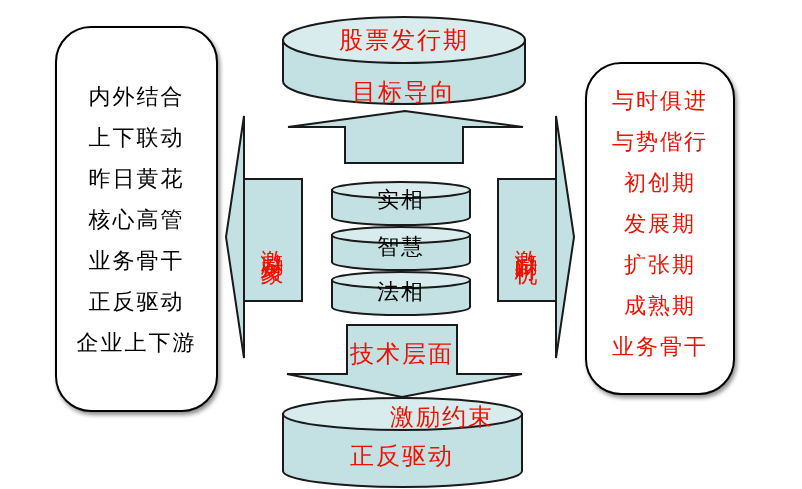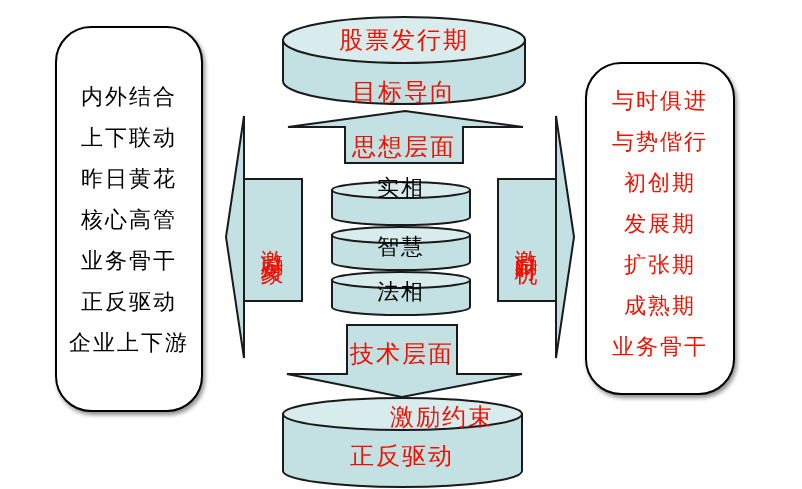--- a/index.html
+++ b/index.html
@@ -10,21 +10,21 @@
   .shapes{position:absolute;left:0;top:0;width:802px;height:489px;}
   .shapes *{stroke:#1a1a1a;stroke-width:2;}
   .fillA{fill:#c3e0e2;}
   .fillB{fill:#d9eced;}
   .panel{
     position:absolute;background:#ffffff;border:2px solid #000;border-radius:36px;
     box-shadow:2px 3px 4px rgba(0,0,0,0.45);
     display:flex;flex-direction:column;justify-content:center;align-items:center;
     box-sizing:border-box;
   }
-  .panel.left{left:55px;top:26px;width:148px;height:386px;}
+  .panel.left{left:55px;top:26px;width:163px;height:386px;}
   .panel.right{left:585px;top:62px;width:150px;height:333px;padding-bottom:10px;}
   .pitem{height:41px;line-height:41px;font-size:22px;letter-spacing:2px;white-space:nowrap;}
   .panel.left .pitem{color:#000000;}
   .panel.right .pitem{color:#ee1100;}
   .t{
     position:absolute;transform:translate(-50%,-50%);white-space:nowrap;
     font-size:24px;letter-spacing:2px;
   }
   .red{color:#ee1100;}
   .blk{color:#000000;font-size:22px;}
@@ -97,23 +97,22 @@
       <div class="pitem">扩张期</div>
 
       <div class="pitem">成熟期</div>
 
       <div class="pitem">业务骨干</div>
     </div>
 
   <div class="t red" style="left:404px;top:40px;">股票发行期</div>
   <div class="t red" style="left:404px;top:92px;">目标导向</div>
 
-  <div class="t red" style="left:404px;top:147px;">思想层面</div>
 
-  <div class="t blk" style="left:401px;top:188px;">实相</div>
+  <div class="t blk" style="left:401px;top:200px;">实相</div>
   <div class="t blk" style="left:401px;top:247px;">智慧</div>
   <div class="t blk" style="left:401px;top:292px;">法相</div>
 
   <div class="t red" style="left:402px;top:354px;">技术层面</div>
 
   <div class="t red" style="left:426px;top:417px;margin-left:16px;">激励约束</div>
   <div class="t red" style="left:402px;top:456px;text-align:center;">正反驱动</div>
 
   <div class="vtext" style="left:273px;top:240px;">激励对象</div>
   <div class="vtext" style="left:527px;top:240px;">激励时机</div>

